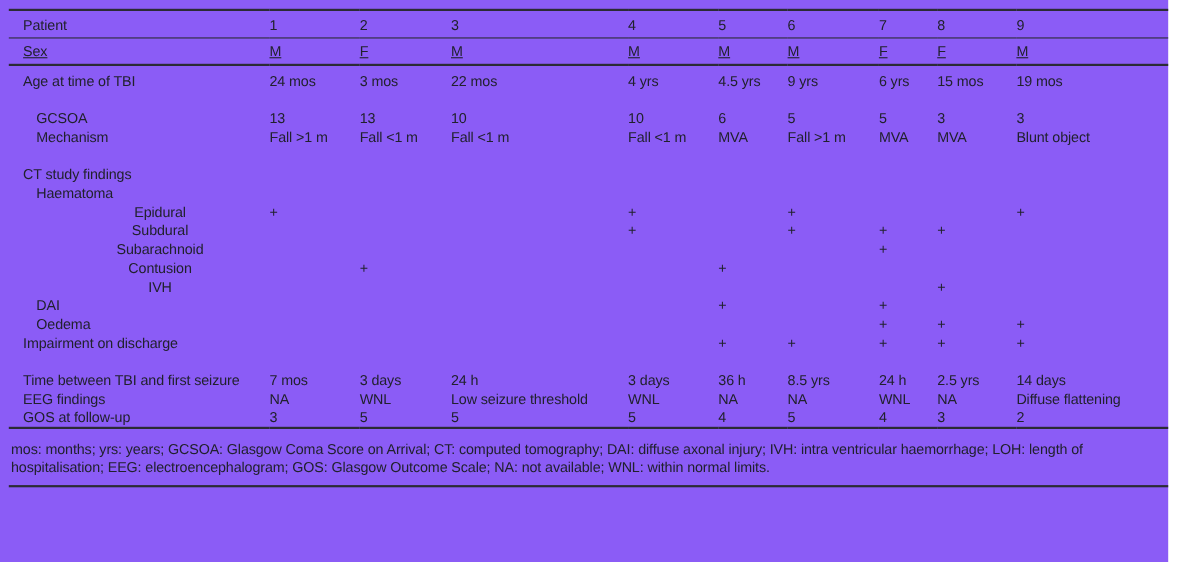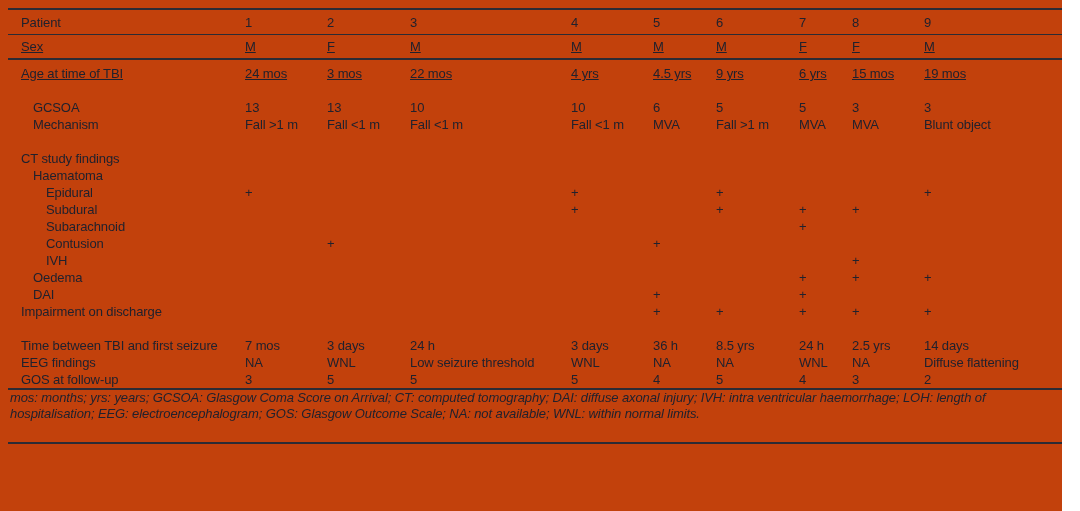--- a/index.html
+++ b/index.html
@@ -7,21 +7,21 @@
     padding: 0;
     background: #ffffff;
     font-family: "Liberation Sans", sans-serif;
   }
   .page {
     position: relative;
     width: 1062px;
     height: 511px;
     padding: 8px 0 0 8px;
     box-sizing: border-box;
-    background: #c2410c;
+    background: #8b5cf6;
     color: #21212d;
   }
   table.data-table {
     border-collapse: collapse;
     table-layout: fixed;
     width: 1054px;
     border-top: 2px solid #2b2b35;
     border-bottom: 2px solid #2b2b35;
     font-size: 13px;
     letter-spacing: -0.1px;
@@ -34,34 +34,33 @@
     white-space: nowrap;
     overflow: visible;
     vertical-align: middle;
     text-align: left;
     font-weight: normal;
   }
   tr.head-row td { border-bottom: 1px solid #2b2b35; height: 24px; }
   tr.sub-row  td { border-bottom: 2px solid #2b2b35; height: 23px; text-decoration: underline; }
   td.lbl.ind0 { padding-left: 13px; }
   td.lbl.ind1 { padding-left: 25px; }
-  td.lbl.ind2 { padding-left: 38px; }
-  tbody tr:first-child td { padding-top: 5px; text-decoration: underline; }
+  td.lbl.ind2 { padding-left: 38px; text-align: center; }
+  tbody tr:first-child td { padding-top: 5px; }
   tbody tr:last-child  td { padding-bottom: 0; }
   tr[data-name="spacer-row"] td { height: 17px; }
   .footnote {
     width: 1052px;
-    margin-top: 0;
-    padding: 0 0 20px 2px;
+    margin-top: 11px;
+    padding: 0 0 8px 2px;
     border-bottom: 2px solid #2b2b35;
     font-size: 13px;
     line-height: 16px;
     letter-spacing: -0.1px;
     color: #21212d;
-    font-style: italic;
   }
 </style>
 </head>
 <body>
 
 <div class="page" data-name="paper-page">
   <table class="data-table" data-name="patient-table">
     <colgroup>
       <col style="width:237px">
       <col style="width:82px">
@@ -221,42 +220,42 @@
           <td data-name="cell-value"></td>
           <td data-name="cell-value"></td>
           <td data-name="cell-value"></td>
           <td data-name="cell-value"></td>
           <td data-name="cell-value"></td>
           <td data-name="cell-value"></td>
           <td data-name="cell-value">+</td>
           <td data-name="cell-value"></td>
         </tr>
         <tr data-name="table-row">
+          <td data-name="row-label" class="lbl ind1">DAI</td>
+          <td data-name="cell-value"></td>
+          <td data-name="cell-value"></td>
+          <td data-name="cell-value"></td>
+          <td data-name="cell-value"></td>
+          <td data-name="cell-value">+</td>
+          <td data-name="cell-value"></td>
+          <td data-name="cell-value">+</td>
+          <td data-name="cell-value"></td>
+          <td data-name="cell-value"></td>
+        </tr>
+        <tr data-name="table-row">
           <td data-name="row-label" class="lbl ind1">Oedema</td>
           <td data-name="cell-value"></td>
           <td data-name="cell-value"></td>
           <td data-name="cell-value"></td>
           <td data-name="cell-value"></td>
           <td data-name="cell-value"></td>
           <td data-name="cell-value"></td>
           <td data-name="cell-value">+</td>
           <td data-name="cell-value">+</td>
           <td data-name="cell-value">+</td>
-        </tr>
-        <tr data-name="table-row">
-          <td data-name="row-label" class="lbl ind1">DAI</td>
-          <td data-name="cell-value"></td>
-          <td data-name="cell-value"></td>
-          <td data-name="cell-value"></td>
-          <td data-name="cell-value"></td>
-          <td data-name="cell-value">+</td>
-          <td data-name="cell-value"></td>
-          <td data-name="cell-value">+</td>
-          <td data-name="cell-value"></td>
-          <td data-name="cell-value"></td>
         </tr>
         <tr data-name="table-row">
           <td data-name="row-label" class="lbl ind0">Impairment on discharge</td>
           <td data-name="cell-value"></td>
           <td data-name="cell-value"></td>
           <td data-name="cell-value"></td>
           <td data-name="cell-value"></td>
           <td data-name="cell-value">+</td>
           <td data-name="cell-value">+</td>
           <td data-name="cell-value">+</td>

